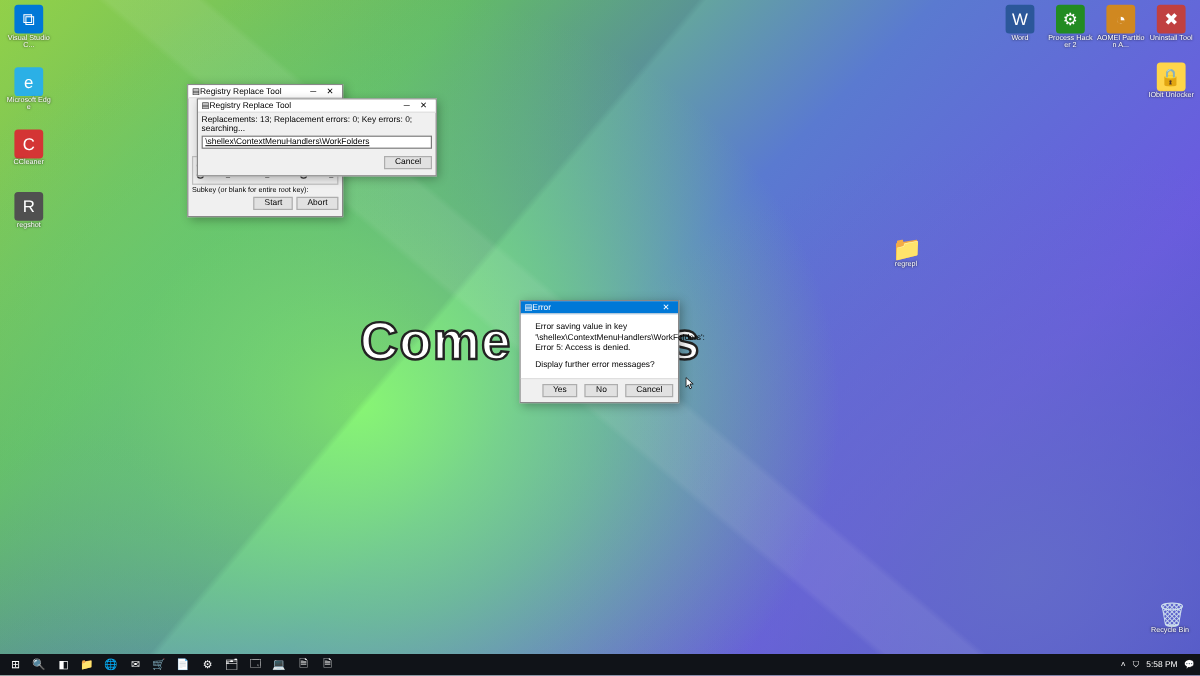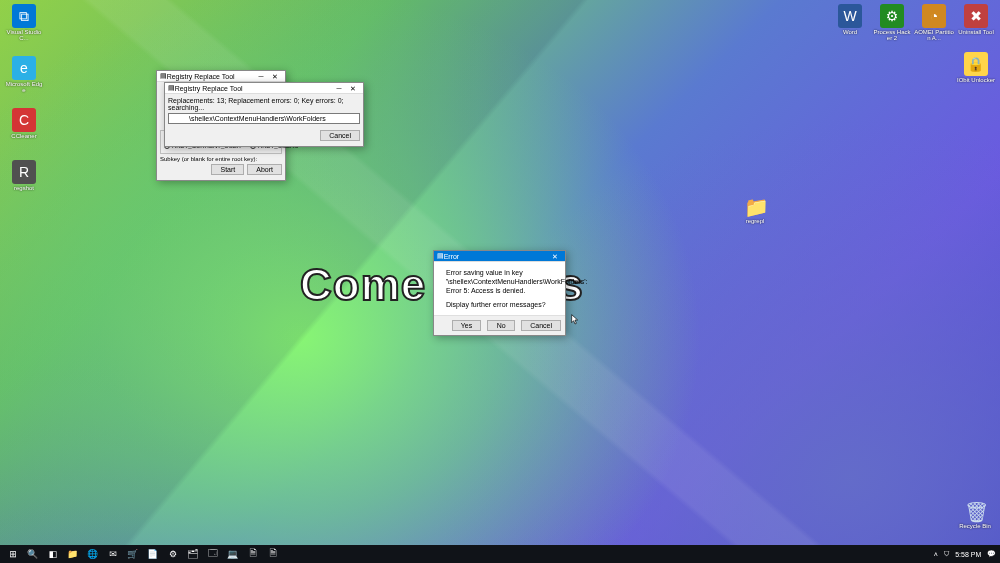--- a/index.html
+++ b/index.html
@@ -25,21 +25,21 @@
   .desktop-icon .lbl { font-size:6px; color:#fff; text-align:center; text-shadow:0 0 2px #000; margin-top:1px; line-height:1; word-break:break-all; }
   .window {
     position:absolute; background:#f0f0f0; border:1px solid #888; box-shadow:2px 2px 8px rgba(0,0,0,0.3); font-size:7px;
   }
   .titlebar { height:11px; background:#fff; display:flex; align-items:center; padding:0 3px; font-size:7px; border-bottom:1px solid #ddd; }
   .titlebar .title { flex:1; }
   .titlebar .wbtn { width:14px; height:9px; text-align:center; line-height:9px; font-size:7px; cursor:pointer; }
   .win-body { padding:3px; }
   .row { display:flex; align-items:center; gap:3px; margin:2px 0; }
   .btn { background:#e1e1e1; border:1px solid #adadad; padding:1px 8px; font-size:7px; cursor:pointer; min-width:32px; text-align:center; }
-  .textbox { border:1px solid #7a7a7a; background:#fff; padding:1px 20px; font-size:7px; width:100%;text-decoration:underline; }
+  .textbox { border:1px solid #7a7a7a; background:#fff; padding:1px 2px; font-size:7px; width:100%;text-decoration:underline; }
   .group { border:1px solid #c0c0c0; padding:2px 3px; margin:2px 0; position:relative; }
   .group-title { position:absolute; top:-5px; left:4px; background:#f0f0f0; padding:0 2px; font-size:6px; }
   .radio { display:inline-flex; align-items:center; gap:2px; font-size:6px; margin-right:6px; cursor:pointer;}
   .radio .dot { width:6px; height:6px; border:1px solid #333; border-radius:50%; display:inline-block; position:relative;}
   .radio.checked .dot::after { content:""; position:absolute; inset:1px; background:#333; border-radius:50%; }
   .error-win .titlebar { background:#0078d7; color:#fff; }
   .error-win .titlebar .wbtn { color:#fff; }
   .err-body { background:#fff; padding:6px; display:flex; gap:6px; }
   .err-icon { width:18px; height:18px; }
   .err-text { font-size:7px; line-height:1.3; }

